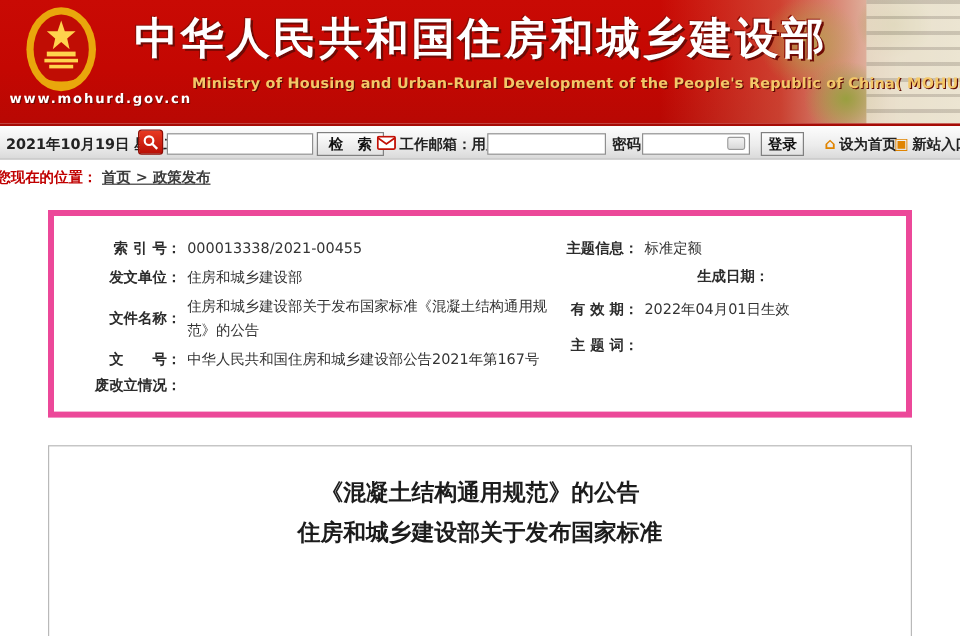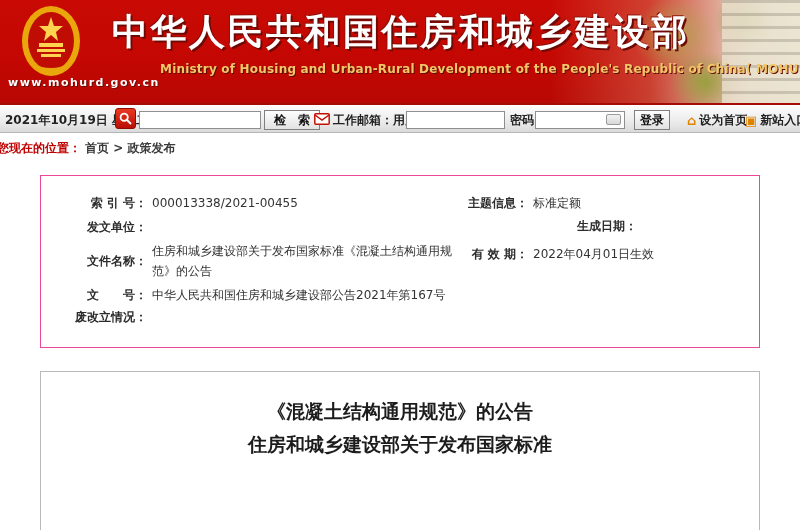--- a/index.html
+++ b/index.html
@@ -48,25 +48,25 @@
   .tb-pwd-lbl { position:absolute; left:510px; top:7px; font-weight:bold; }
   .kb-ico { position:absolute; left:606px; top:9px; width:15px; height:11px;
     border:1px solid #9a9a9a; background:linear-gradient(180deg,#f2f2f2,#d8d8d8); border-radius:2px; }
   .tb-link { position:absolute; top:7px; font-weight:bold; color:#222; white-space:nowrap;
     cursor:pointer; display:flex; align-items:center; gap:3px; }
   .tb-link .oico { color:#e08400; font-size:13px; line-height:12px; }
 
   
   .crumb { position:absolute; left:-3px; top:140px; font-size:12px; white-space:nowrap; }
   .crumb .loc { color:#c00000; font-weight:bold; }
-  .crumb .path { color:#3a3a3a; font-weight:bold; margin-left:4px; }
+  .crumb .path { color:#3a3a3a; font-weight:bold; margin-left:4px;text-decoration:underline; }
 
   
   .box1 { position:absolute; left:40px; top:175px; width:720px; height:173px;
-    border:1px solid #ec4899; background:#fff; }
+    border:5px solid #ec4899; background:#fff; }
   .mcol { position:absolute; top:17px; }
   .mcol-l { left:23px; width:400px; }
   .mcol-r { left:425px; width:280px; }
   .mrow { display:flex; align-items:center; font-size:12px; line-height:20px; }
   .mrow .lbl { font-weight:bold; color:#2c2c2c; text-align:right; white-space:nowrap; flex:none; }
   .mcol-l .lbl { width:83px; }
   .mcol-r .lbl { width:62px; }
   .mrow .val { color:#333; margin-left:5px; }
   .mcol-l .val { width:312px; }
   .mt4 { margin-top:4px; } .mt2 { margin-top:2px; } .mt3 { margin-top:3px;flex-direction:column; }
@@ -150,20 +150,21 @@
   </div>
 
   <div class="box1">
     <div class="mcol mcol-l">
       <div class="mrow">
         <span class="lbl">索 引 号：</span>
         <span class="val">000013338/2021-00455</span>
       </div>
       <div class="mrow mt4">
         <span class="lbl">发文单位：</span>
+        <span class="val">住房和城乡建设部</span>
       </div>
       <div class="mrow mt4">
         <span class="lbl">文件名称：</span>
         <span class="val">住房和城乡建设部关于发布国家标准《混凝土结构通用规范》的公告</span>
       </div>
       <div class="mrow mt4">
         <span class="lbl">文　　号：</span>
         <span class="val">中华人民共和国住房和城乡建设部公告2021年第167号</span>
       </div>
       <div class="mrow mt2">
@@ -176,20 +177,24 @@
         <span class="lbl">主题信息：</span>
         <span class="val">标准定额</span>
       </div>
       <div class="mrow mt3">
         <span class="lbl">生成日期：</span>
       </div>
       <div class="mrow mt8">
         <span class="lbl">有 效 期：</span>
         <span class="val">2022年04月01日生效</span>
       </div>
+      <div class="mrow mt10">
+        <span class="lbl">主 题 词：</span>
+        <span class="val"></span>
+      </div>
     </div>
   </div>
 
   <div class="box2">
     <div class="ann-title">
       <div>《混凝土结构通用规范》的公告</div>
       <div>住房和城乡建设部关于发布国家标准</div>
     </div>
   </div>
 

